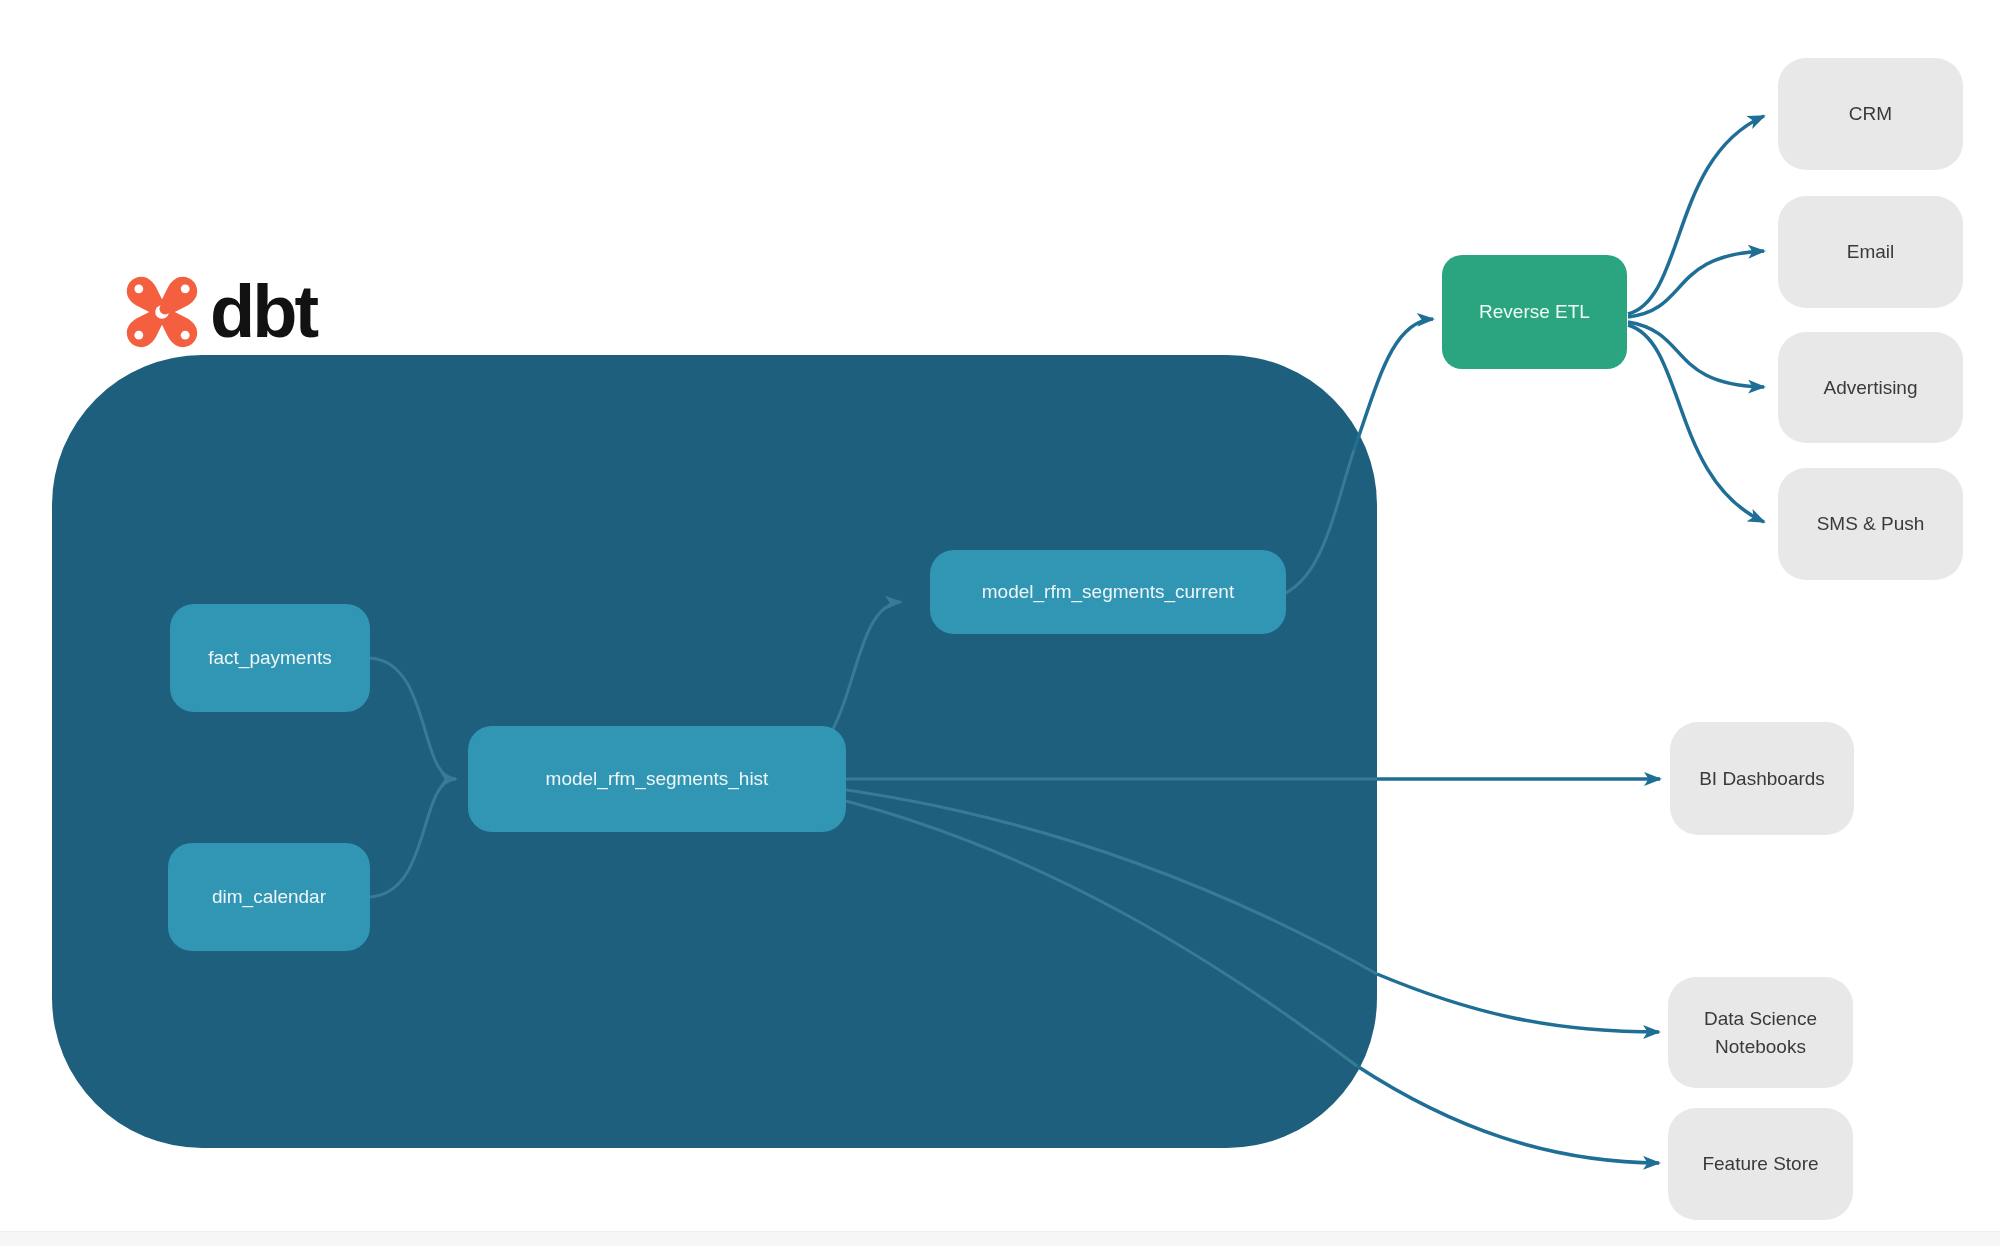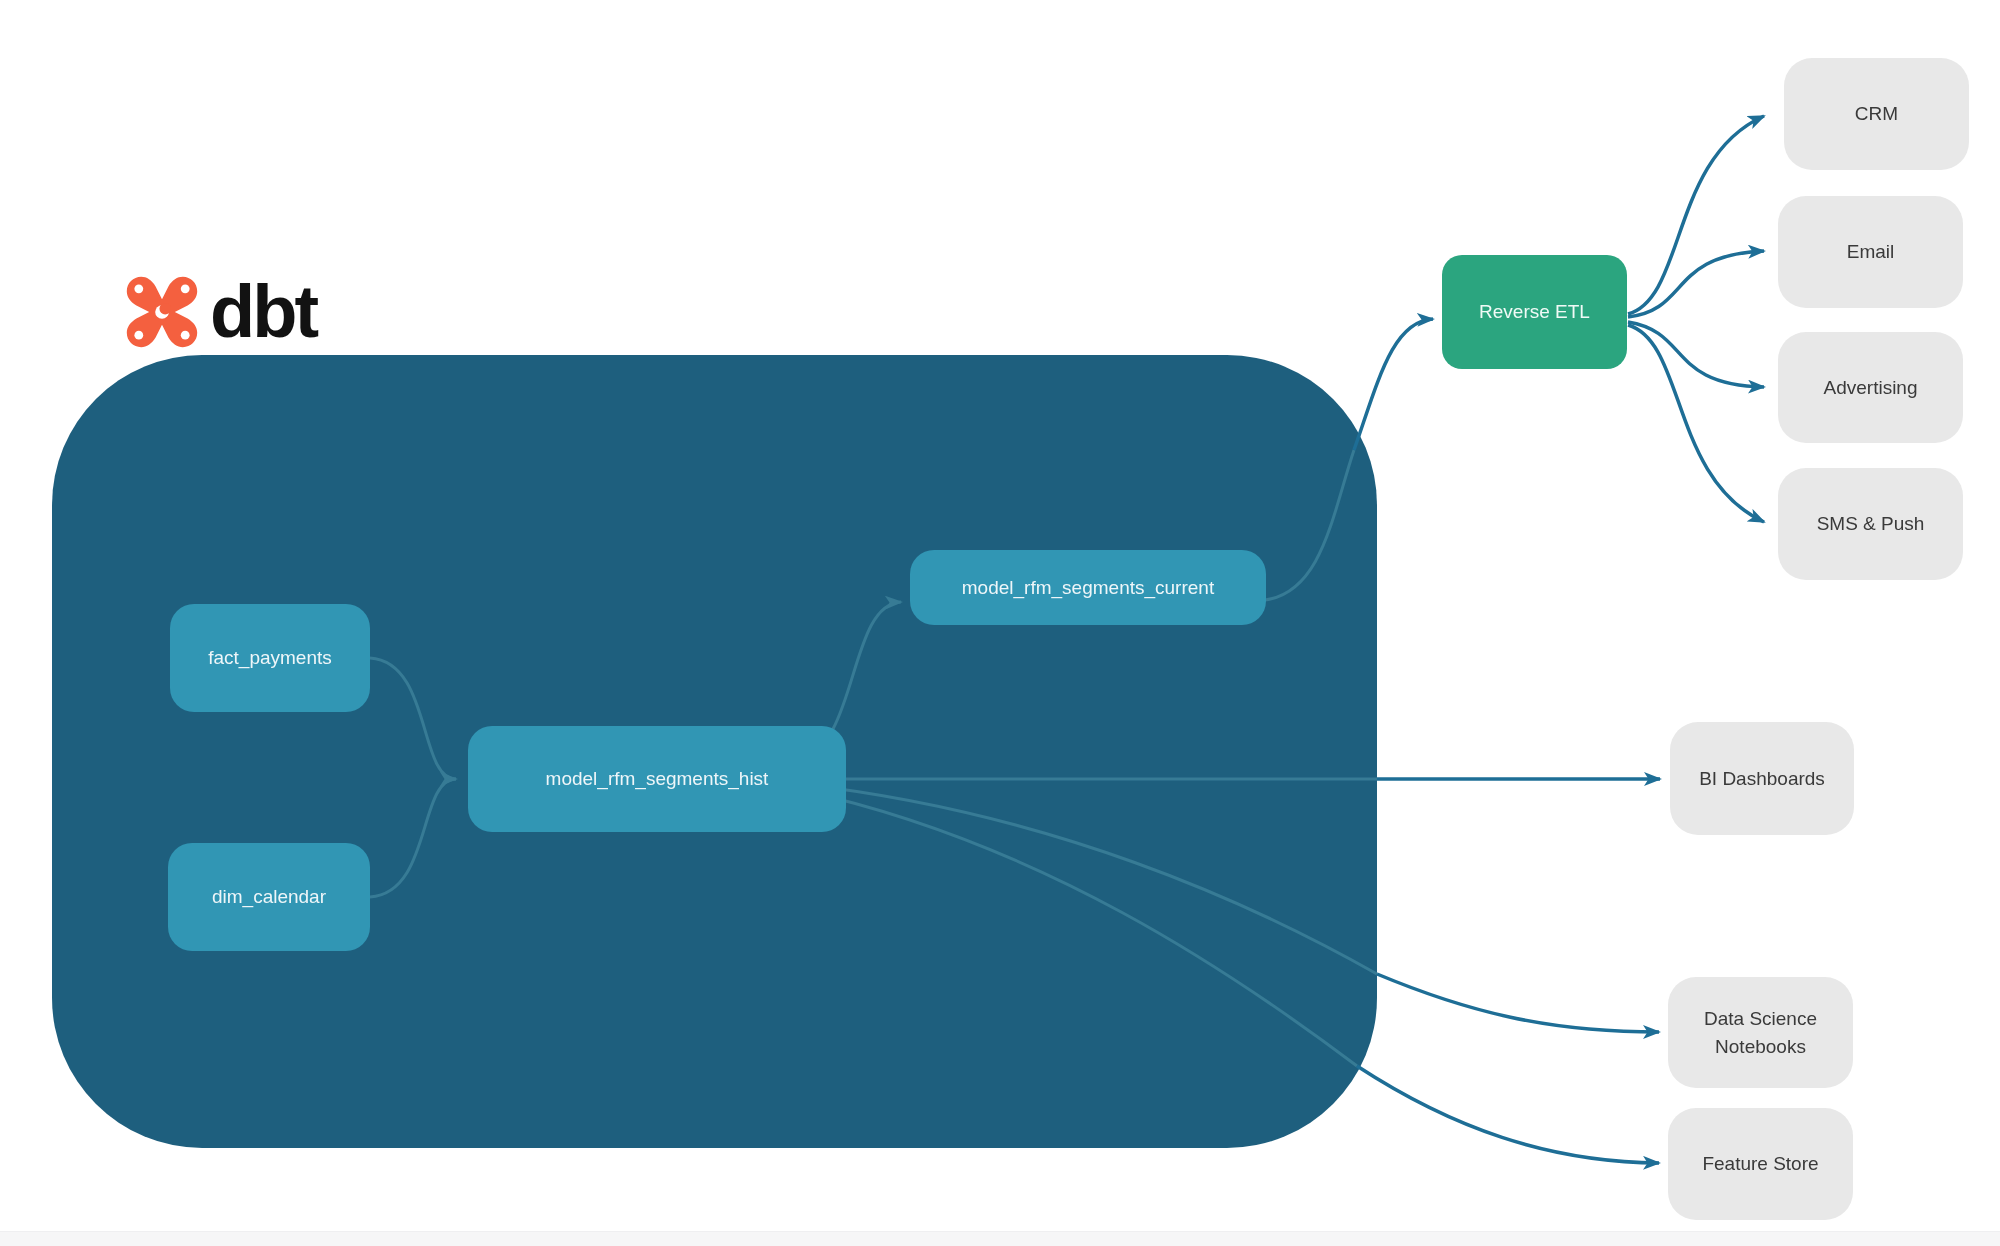--- a/index.html
+++ b/index.html
@@ -64,23 +64,23 @@
   .node.gray {
     background: #e8e8e8;
     color: #3a3a3a;
     border-radius: 28px;
     line-height: 1.45;
   }
   
   .n-fact      { left: 170px;  top: 604px;  width: 200px; height: 108px; }
   .n-dim       { left: 168px;  top: 843px;  width: 202px; height: 108px; }
   .n-hist      { left: 468px;  top: 726px;  width: 378px; height: 106px; }
-  .n-current   { left: 910px;  top: 550px;  width: 356px; height: 75px; }
+  .n-current   { left: 930px;  top: 550px;  width: 356px; height: 84px; }
   .n-retl      { left: 1442px; top: 255px;  width: 185px; height: 114px; }
-  .n-crm       { left: 1778px; top: 58px;   width: 185px; height: 112px; margin-left: 6px; }
+  .n-crm       { left: 1778px; top: 58px;   width: 185px; height: 112px; }
   .n-email     { left: 1778px; top: 196px;  width: 185px; height: 112px; }
   .n-adv       { left: 1778px; top: 332px;  width: 185px; height: 111px; }
   .n-sms       { left: 1778px; top: 468px;  width: 185px; height: 112px; }
   .n-bi        { left: 1670px; top: 722px;  width: 184px; height: 113px; }
   .n-ds        { left: 1668px; top: 977px;  width: 185px; height: 111px; }
   .n-fs        { left: 1668px; top: 1108px; width: 185px; height: 112px; justify-content: center; }
   
   .footer-band {
     position: absolute;
     left: 0;

